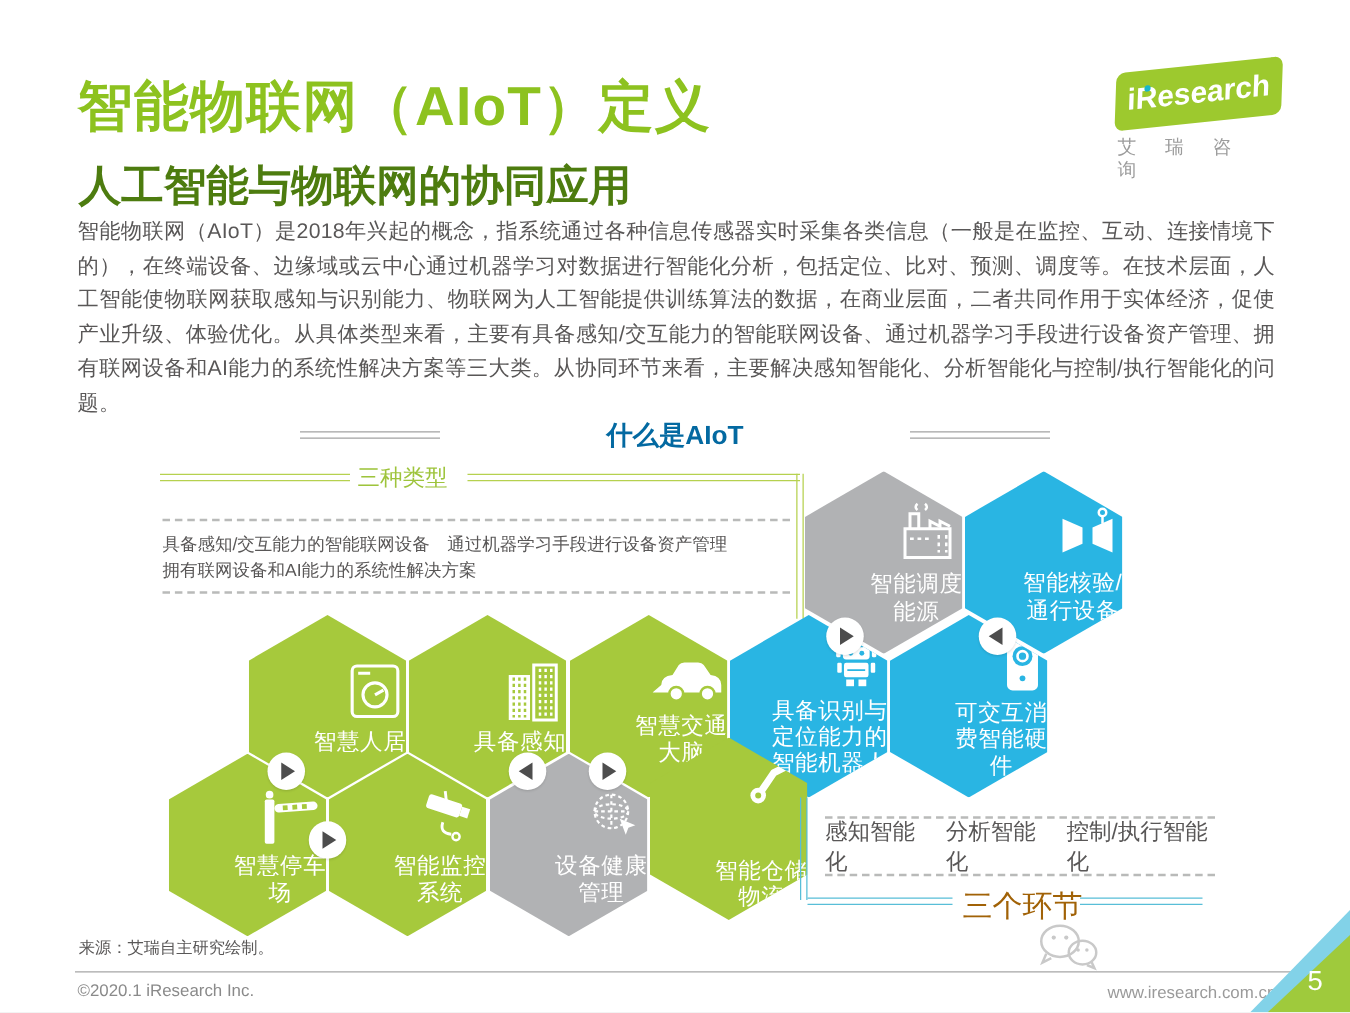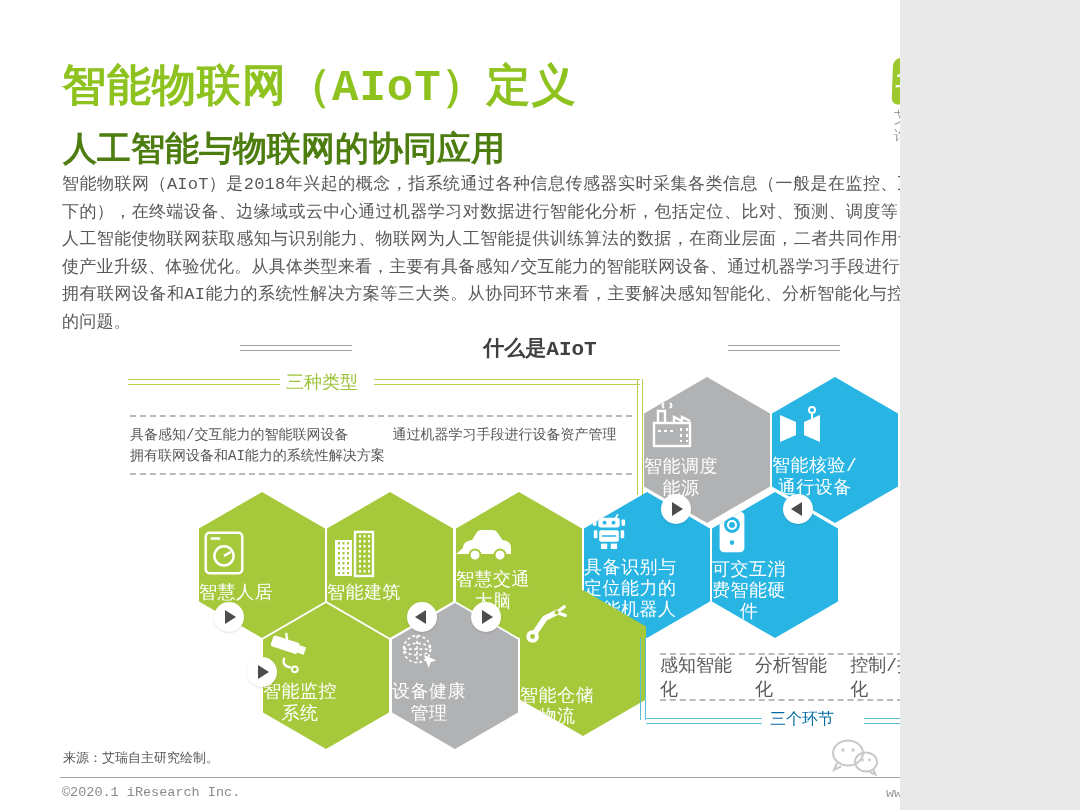--- a/index.html
+++ b/index.html
@@ -1,57 +1,57 @@
 <!DOCTYPE html>
 <html><head>
 <meta charset="utf-8">
 <style>
   html,body{margin:0;padding:0;background:#e9e9e9;}
-  .page{position:relative;width:900px;height:810px;background:#ffffff;overflow:hidden;
-        font-family:Liberation Mono, monospace;}
+  .page{position:relative;width:1080px;height:810px;background:#ffffff;overflow:hidden;
+        font-family:Liberation Sans, sans-serif;}
   .abs{position:absolute;}
 
   
   .title{left:62px;top:56px;font-size:44px;font-weight:bold;color:#8dc21f;letter-spacing:1px;}
   .subtitle{left:63px;top:126px;font-size:34px;font-weight:600;color:#4d7c0f;}
 
   
   .logo-box{left:878px;top:48px;width:156px;height:86px;}
   .logo-shape{position:absolute;left:14px;top:4px;width:134px;height:46px;background:#9dc92e;
               border-radius:7px;transform:rotate(-6deg) skewX(-8deg);}
   .logo-text{position:absolute;left:0;top:0;width:134px;height:46px;line-height:46px;text-align:center;
              color:#fff;font-size:24px;font-weight:bold;}
   .logo-dot{position:absolute;left:23px;top:12px;width:5px;height:5px;border-radius:50%;background:#19b6c9;}
   .logo-cn{position:absolute;left:16px;top:60px;width:150px;font-size:15px;color:#9c9c9c;letter-spacing:23px;}
 
   
   .body-text{left:62px;top:171px;width:958px;font-size:17px;line-height:27.5px;color:#595757;
              text-align:justify;letter-spacing:.2px;}
 
   
-  .diagram-heading{left:0;top:334px;width:1080px;text-align:center;font-size:21px;font-weight:bold;color:#404040;}
+  .diagram-heading{left:0;top:334px;width:1080px;text-align:center;font-size:21px;font-weight:bold;color:#0369a1;}
   .dline{position:absolute;height:4px;border-top:1px solid;border-bottom:1px solid;}
   .vline{position:absolute;width:4px;border-left:1px solid;border-right:1px solid;}
   .c-gray{border-color:#a3a3a3;}
   .c-green{border-color:#b6d14f;}
   .c-blue{border-color:#58bed8;}
   .types-label{left:286px;top:370px;font-size:18px;color:#9ec43c;}
-  .stages-label{left:770px;top:709px;font-size:16px;color:#0369a1;}
+  .stages-label{left:770px;top:709px;font-size:24px;color:#a16207;}
 
   
   .dashed-box{border-top:2px dashed #b9bab9;border-bottom:2px dashed #b9bab9;color:#595757;}
   .types-box{left:130px;top:415px;width:502px;height:60px;font-size:14px;line-height:21px;padding-top:8px;box-sizing:border-box;}
-  .types-row1{display:flex;gap:44px;}
+  .types-row1{display:flex;gap:14px;}
   .stages-box{left:660px;top:653px;width:312px;height:48px;font-size:18px;box-sizing:border-box;
               display:flex;align-items:center;justify-content:center;gap:15px;}
 
   
   .hex{position:absolute;width:126px;height:146px;
        clip-path:polygon(50% 0%,100% 25%,100% 75%,50% 100%,0% 75%,0% 25%);
-       display:flex;flex-direction:column;align-items:flex-start;justify-content:center;
+       display:flex;flex-direction:column;align-items:flex-end;justify-content:center;
        text-align:center;color:#fff;padding-top:2px;box-sizing:border-box;}
   .hex.green{background:#a6c93c;}
   .hex.blue{background:#29b5e3;}
   .hex.gray{background:#b1b2b4;}
   .hex-icon{display:flex;align-items:flex-end;justify-content:center;margin-bottom:5px;}
   .hex-label{font-size:18px;line-height:1.18;white-space:pre-line;letter-spacing:.5px;}
 
   
   .arrow{position:absolute;width:30px;height:30px;border-radius:50%;background:#fff;
          display:flex;align-items:center;justify-content:center;box-shadow:0 1px 2px rgba(0,0,0,.12);}
@@ -164,21 +164,21 @@
           <line x1="21" y1="14" x2="21" y2="46"></line>
         </g>
         <rect x="28" y="4" width="18" height="44" fill="none" stroke="#fff" stroke-width="2.4"></rect>
         <g stroke="#fff" stroke-width="2" stroke-dasharray="2.5 2.5">
           <line x1="33" y1="7" x2="33" y2="45"></line>
           <line x1="37.5" y1="7" x2="37.5" y2="45"></line>
           <line x1="42" y1="7" x2="42" y2="45"></line>
         </g>
       </svg>
     </span>
-    <span class="hex-label">智能建筑</span>
+    <span class="hex-label">具备感知</span>
   </div>
 
   <div class="hex green" style="left:456px;top:492px;">
     <span class="hex-icon">
       <svg width="60" height="46" viewBox="0 0 60 46">
         <path d="M7 29 q0 -7 9 -8 l5 -8 q1.5 -2 4.5 -2 h11 q3 0 4.5 2 l5.5 8 q8.5 1 8.5 8 v6 h-55 z" fill="#fff"></path>
         <circle cx="19" cy="36" r="5.5" fill="#fff" stroke="#a6c93c" stroke-width="2"></circle>
         <circle cx="44" cy="36" r="5.5" fill="#fff" stroke="#a6c93c" stroke-width="2"></circle>
       </svg>
     </span>
@@ -218,20 +218,38 @@
         <circle cx="22" cy="18" r="9" fill="#29b5e3"></circle>
         <circle cx="22" cy="18" r="4.5" fill="none" stroke="#fff" stroke-width="2.4"></circle>
         <circle cx="22" cy="38" r="2.6" fill="#29b5e3"></circle>
       </svg>
     </span>
     <span class="hex-label">可交互消
 费智能硬
 件</span>
   </div>
 
+  <div class="hex green" style="left:135px;top:603px;">
+    <span class="hex-icon">
+      <svg width="58" height="48" viewBox="0 0 60 50">
+        <circle cx="13" cy="7" r="3.2" fill="#fff"></circle>
+        <rect x="9" y="11" width="8" height="37" rx="1.5" fill="#fff"></rect>
+        <g transform="rotate(-4 18 18)">
+          <rect x="17" y="15" width="36" height="7" rx="3.5" fill="#fff"></rect>
+          <g fill="#a6c93c">
+            <rect x="24" y="16.5" width="4" height="4"></rect>
+            <rect x="32" y="16.5" width="4" height="4"></rect>
+            <rect x="40" y="16.5" width="4" height="4"></rect>
+          </g>
+        </g>
+      </svg>
+    </span>
+    <span class="hex-label">智慧停车
+场</span>
+  </div>
 
   <div class="hex green" style="left:263px;top:603px;">
     <span class="hex-icon">
       <svg width="56" height="48" viewBox="0 0 58 50">
         <g transform="rotate(18 28 19)">
           <rect x="8" y="12" width="29" height="12" rx="2.5" fill="#fff"></rect>
           <rect x="37" y="14" width="7" height="8" fill="#fff"></rect>
         </g>
         <line x1="24" y1="4" x2="25" y2="13" stroke="#fff" stroke-width="2.4"></line>
         <path d="M22 30 q-3 9 7 10" stroke="#fff" stroke-width="2.4" fill="none"></path>

